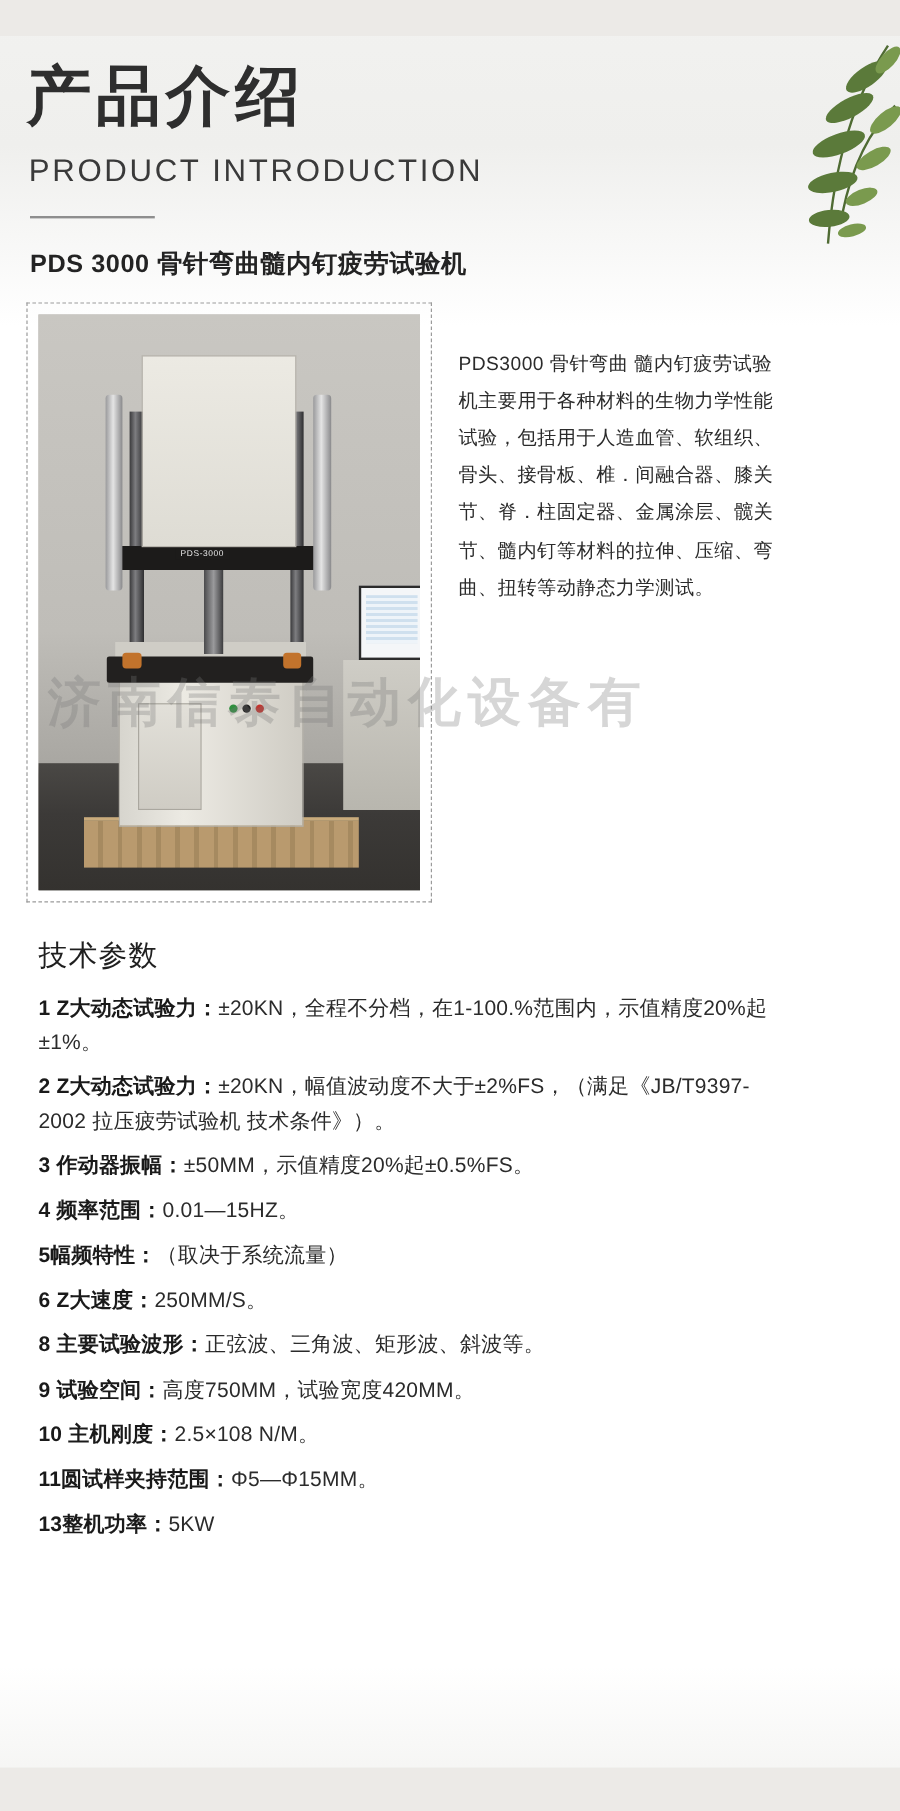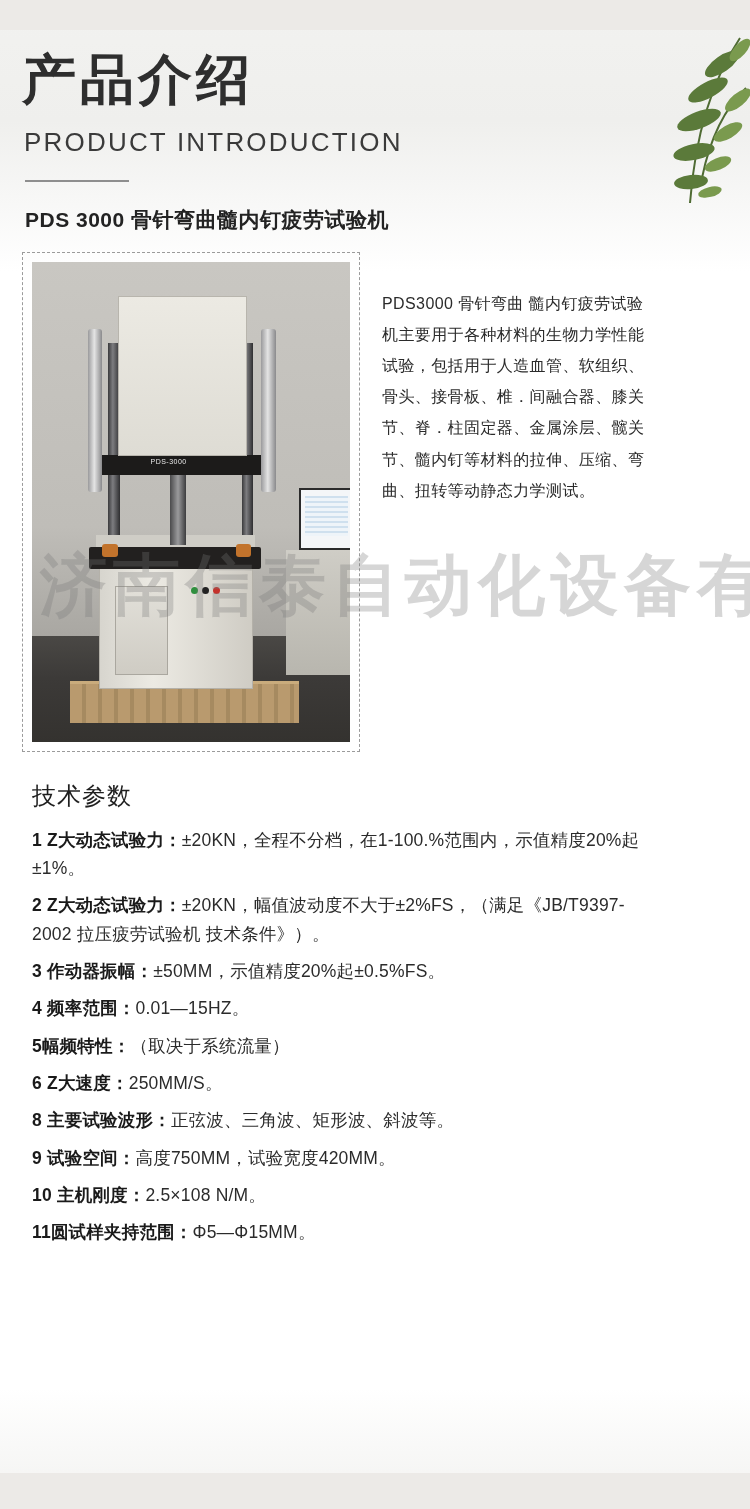--- a/index.html
+++ b/index.html
@@ -204,23 +204,23 @@
     font-size: 16px;
     line-height: 1.95;
     color: #2b2b2b;
     letter-spacing: 0.4px;
   }
 
   
   .watermark {
     position: absolute;
     left: 40px;
-    top: 540px;
+    top: 556px;
     width: 700px;
-    font-size: 67px;
+    font-size: 44px;
     font-weight: bold;
     color: rgba(120,120,120,0.30);
     letter-spacing: 6px;
     white-space: nowrap;
     pointer-events: none;
     font-family: Liberation Sans, sans-serif;
   }
 
   
   .spec {
@@ -352,18 +352,21 @@
         <b><span>9</span>
         <span>试验空间：</span></b><span>高度750MM，试验宽度420MM。</span>
       </div>
       <div class="spec-item">
         <b><span>10</span>
         <span>主机刚度：</span></b><span>2.5×108 N/M。</span>
       </div>
       <div class="spec-item">
         <b><span>11</span><span>圆试样夹持范围：</span></b><span>Φ5—Φ15MM。</span>
       </div>
+      <div class="spec-item">
+        <b><span>13</span><span>整机功率：</span></b><span>5KW</span>
+      </div>
     </div>
   </div>
 
   <div class="watermark">济南信泰自动化设备有</div>
 
 </div>
 
 </body></html>

